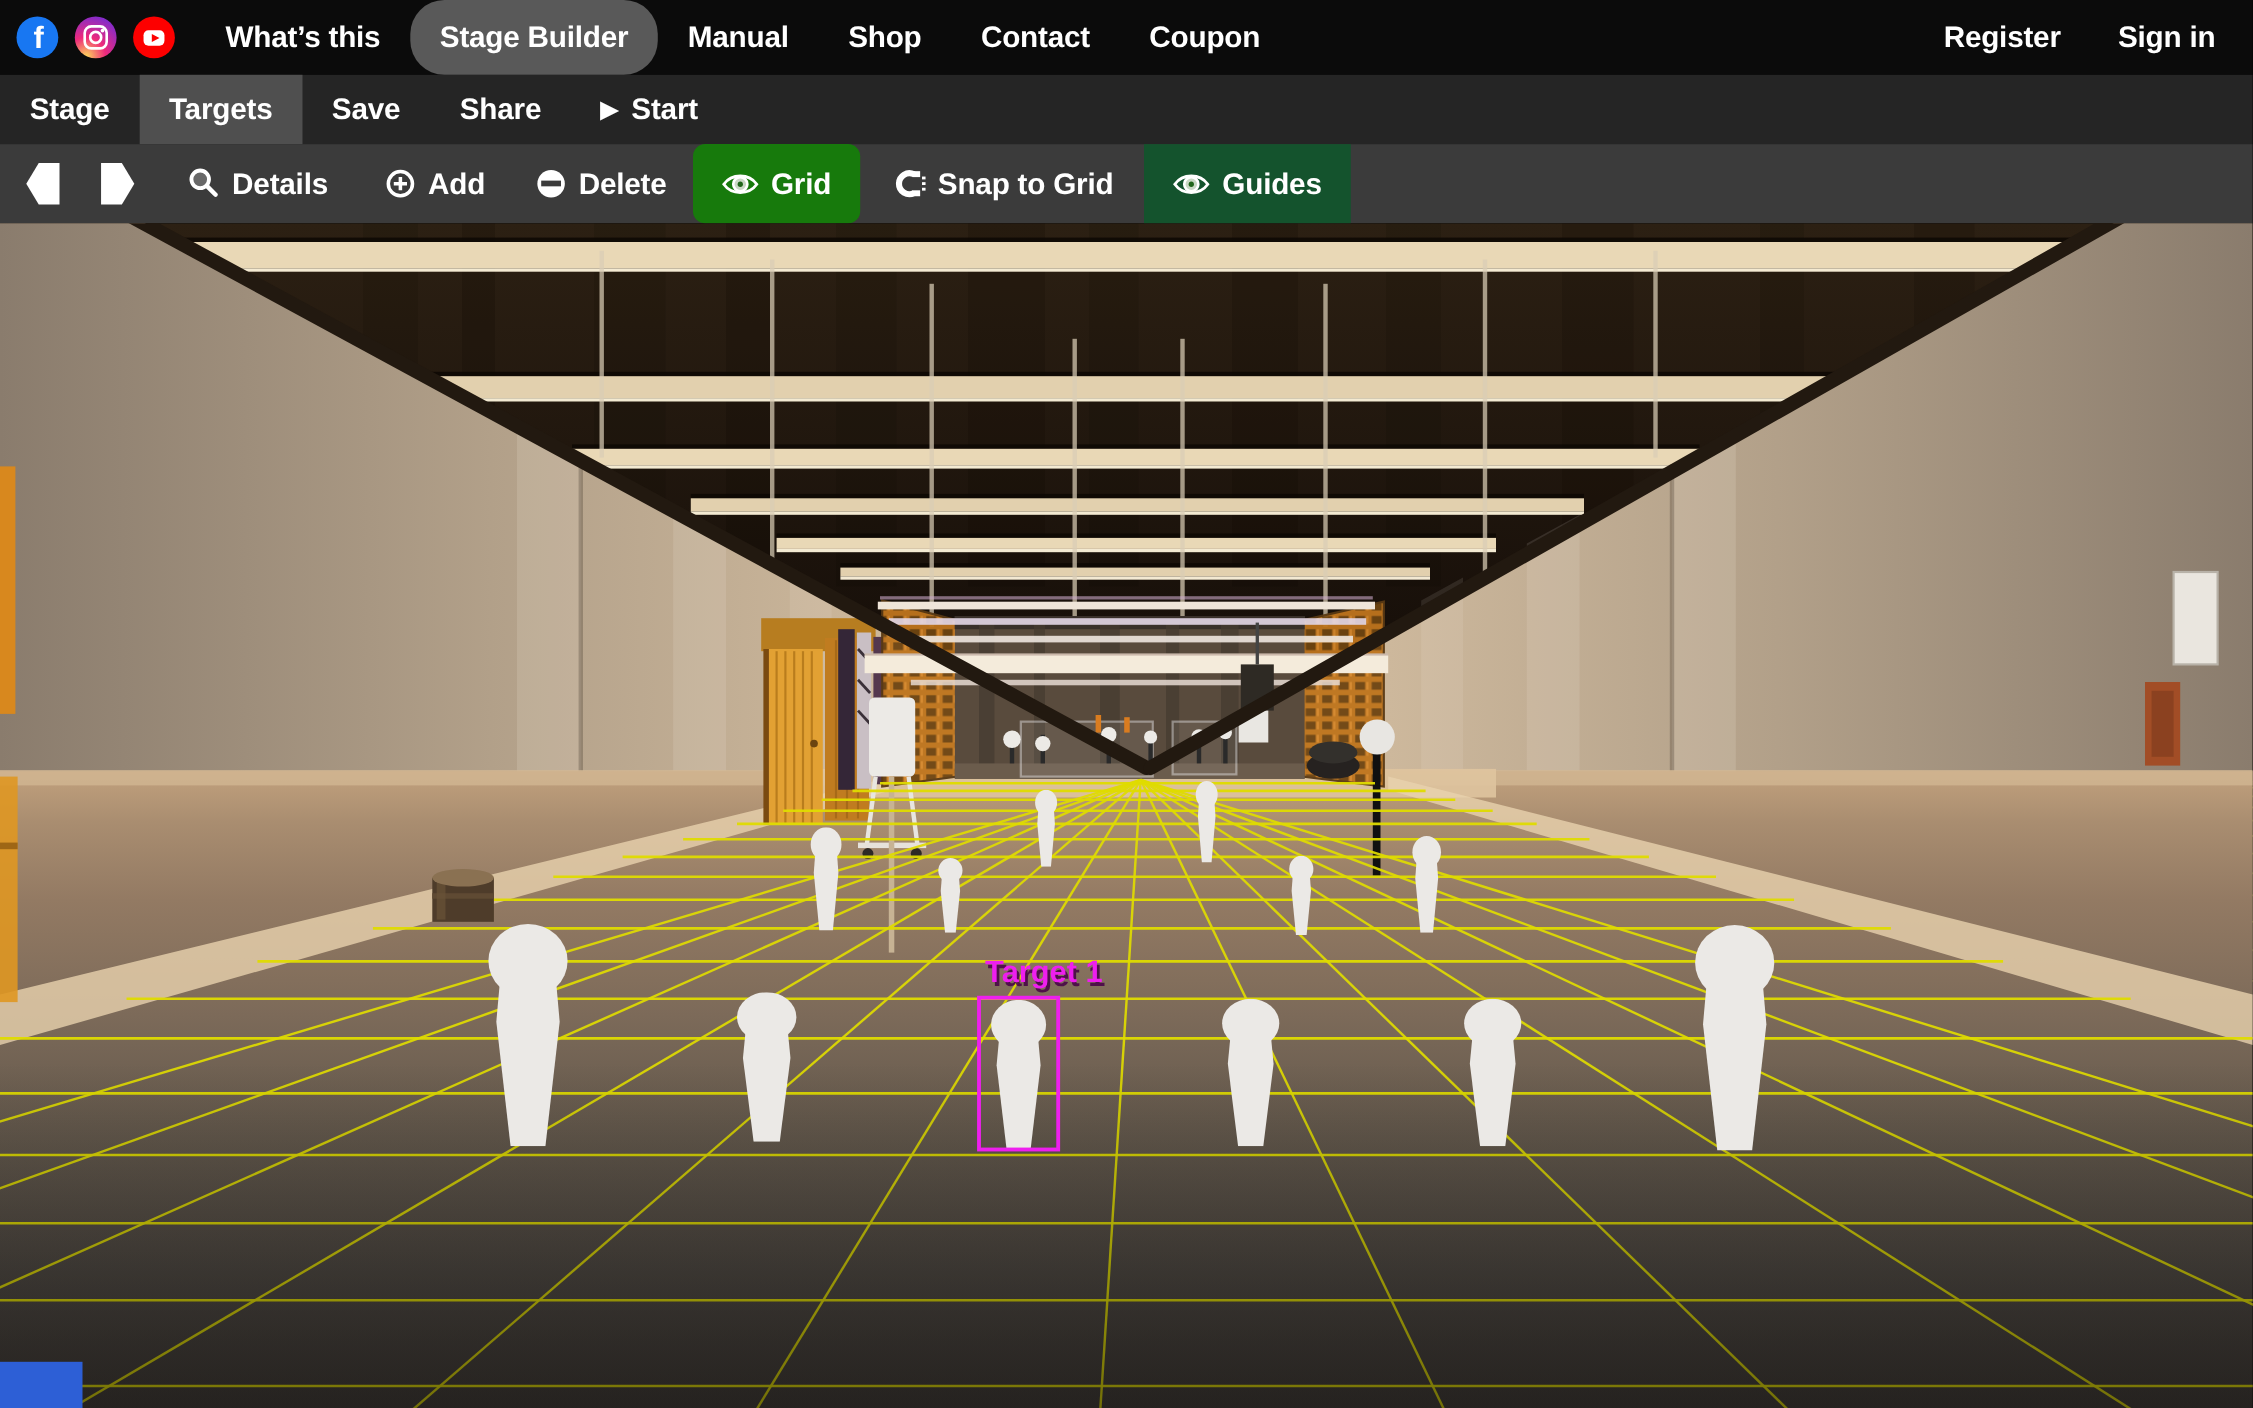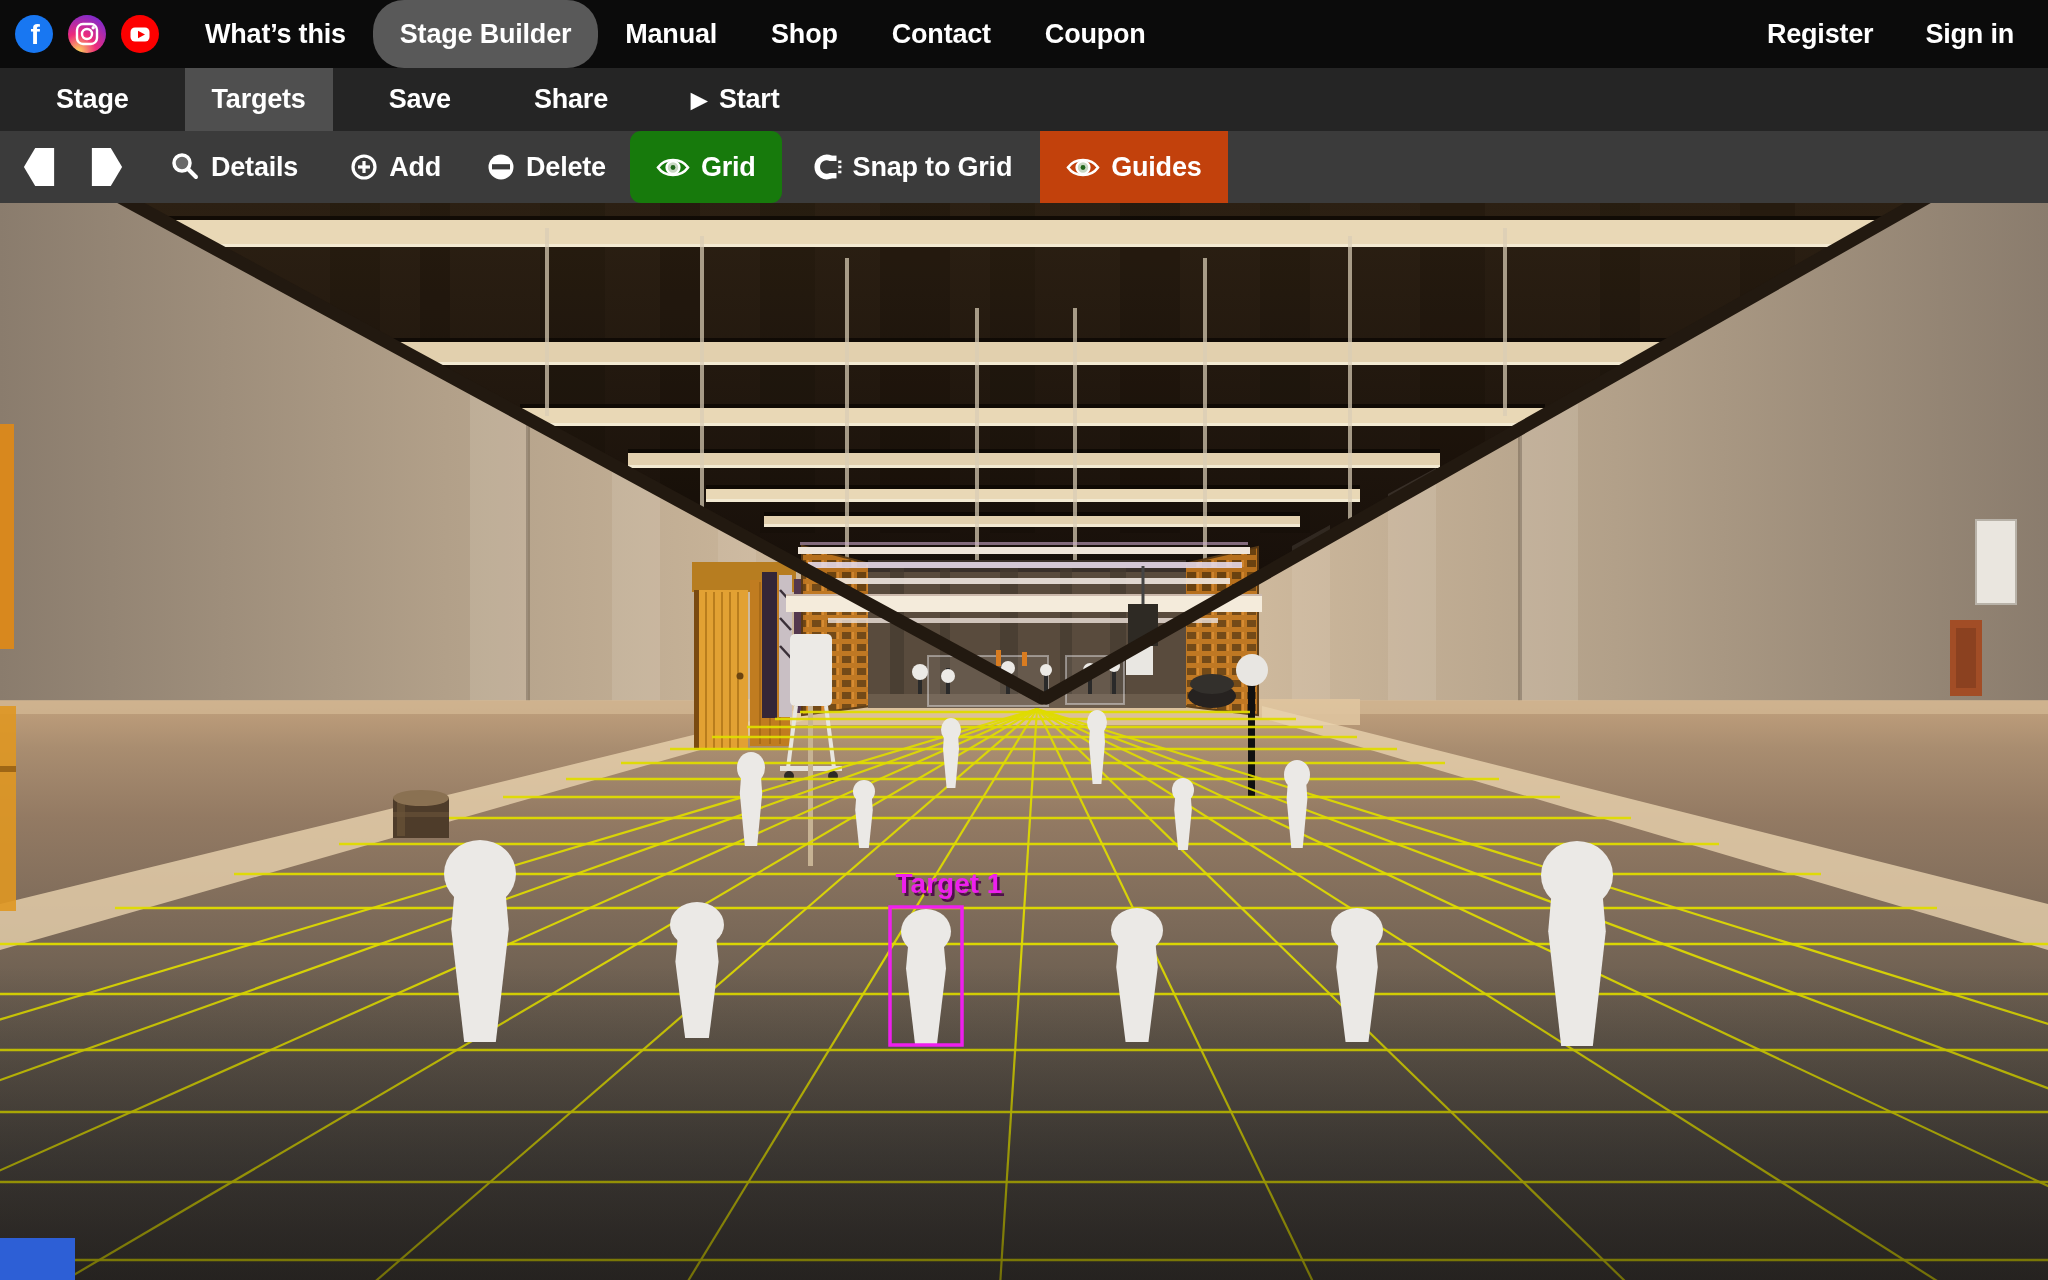--- a/index.html
+++ b/index.html
@@ -8,28 +8,28 @@
   .bar1{height:68px;background:#0b0b0b;font-size:27px;}
   .bar2{height:63px;background:#252525;font-size:27px;}
   .bar3{height:72px;background:#3b3b3b;font-size:27px;}
   .social{display:flex;align-items:center;gap:13px;margin-left:14px;margin-right:18px;}
   .social .sicon{width:40px;height:40px;display:block;cursor:pointer;}
   .nav1{height:100%;display:flex;align-items:center;padding:0 27px;cursor:pointer;}
   .nav1.active{background:#595959;border-radius:31px;}
   .spacer{flex:1;}
   .nav1.rt{padding:13px 26px;}
   .bar1 .rgap{margin-right:8px;}
-  .nav2{height:100%;display:flex;align-items:center;padding:0 27px;cursor:pointer;gap:12px;margin-left:29px;}
+  .nav2{height:100%;display:flex;align-items:center;padding:0 27px;cursor:pointer;gap:12px;}
   .nav2.active{background:#4f4f4f;}
   .play{font-size:21px;line-height:1;}
   .navbtn{background:none;border:none;padding:0;cursor:pointer;display:flex;align-items:center;}
   .tbtn{display:flex;align-items:center;gap:11px;color:#fff;cursor:pointer;height:100%;}
   .tbtn .icon{display:flex;align-items:center;}
   .on{background:#177a0c;height:100%;display:flex;align-items:center;padding:0 26px;border-radius:11px;}
-  .ongroup{background:#c2410c;height:100%;display:flex;align-items:center;padding:0 26px;gap:20px;}
+  .ongroup{background:#14532d;height:100%;display:flex;align-items:center;padding:0 26px;gap:20px;}
   #scene{display:block;}
 </style>
 </head>
 <body>
 
 <div class="bar bar1">
   <div class="social">
     <svg class="sicon" viewBox="0 0 40 40">
       <circle cx="20" cy="20" r="19" fill="#1877f2"></circle>
       <text x="21" y="30" font-size="28" font-weight="700" fill="#fff" text-anchor="middle" font-family="Liberation Sans, sans-serif">f</text>

